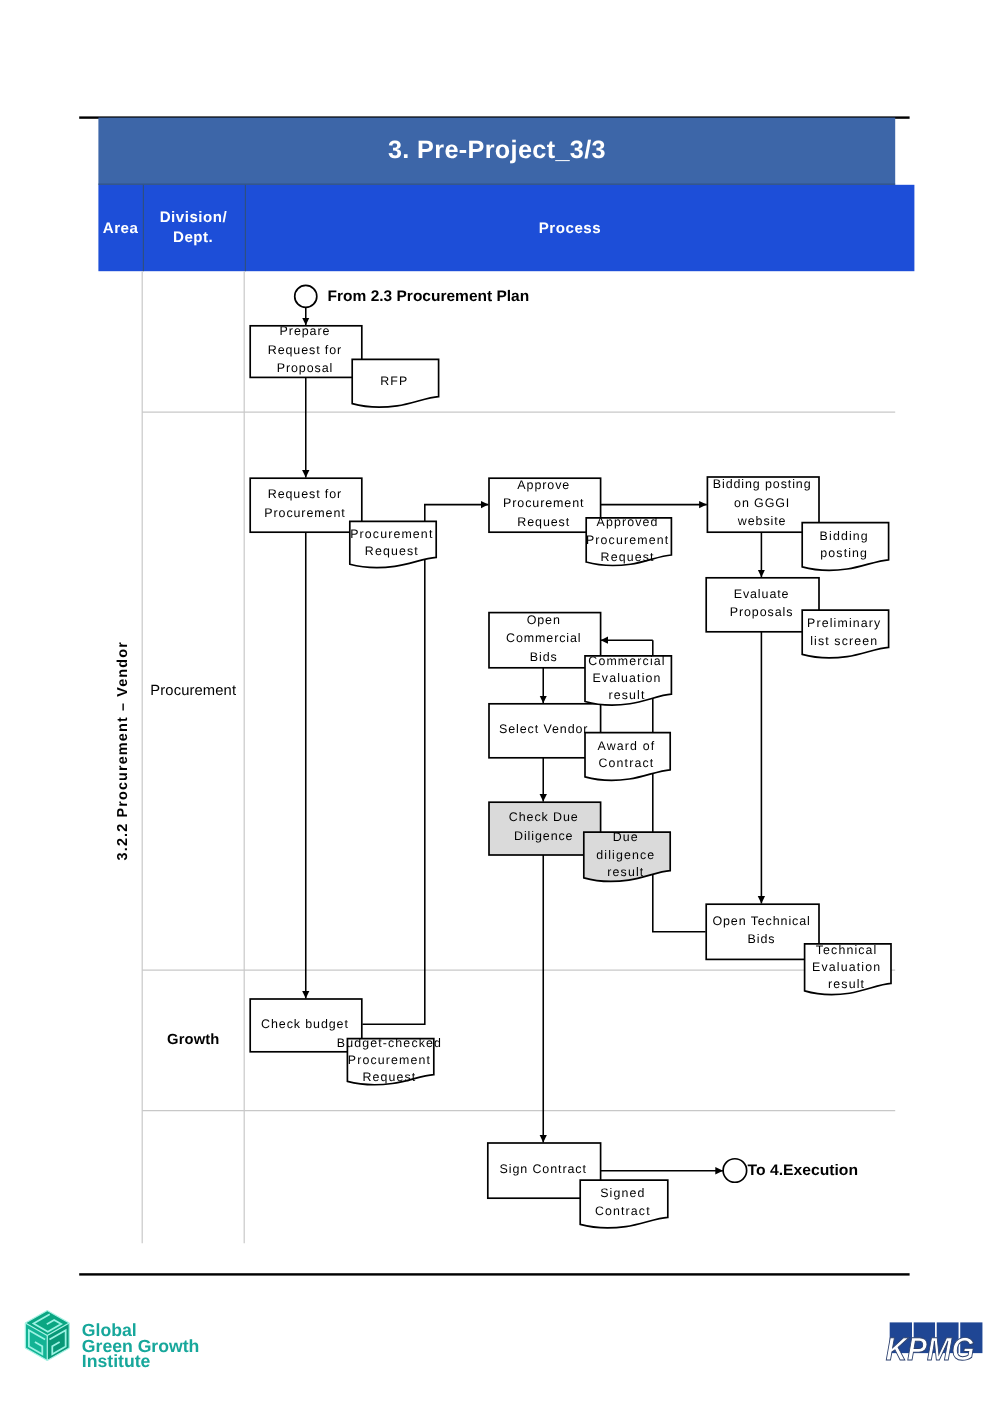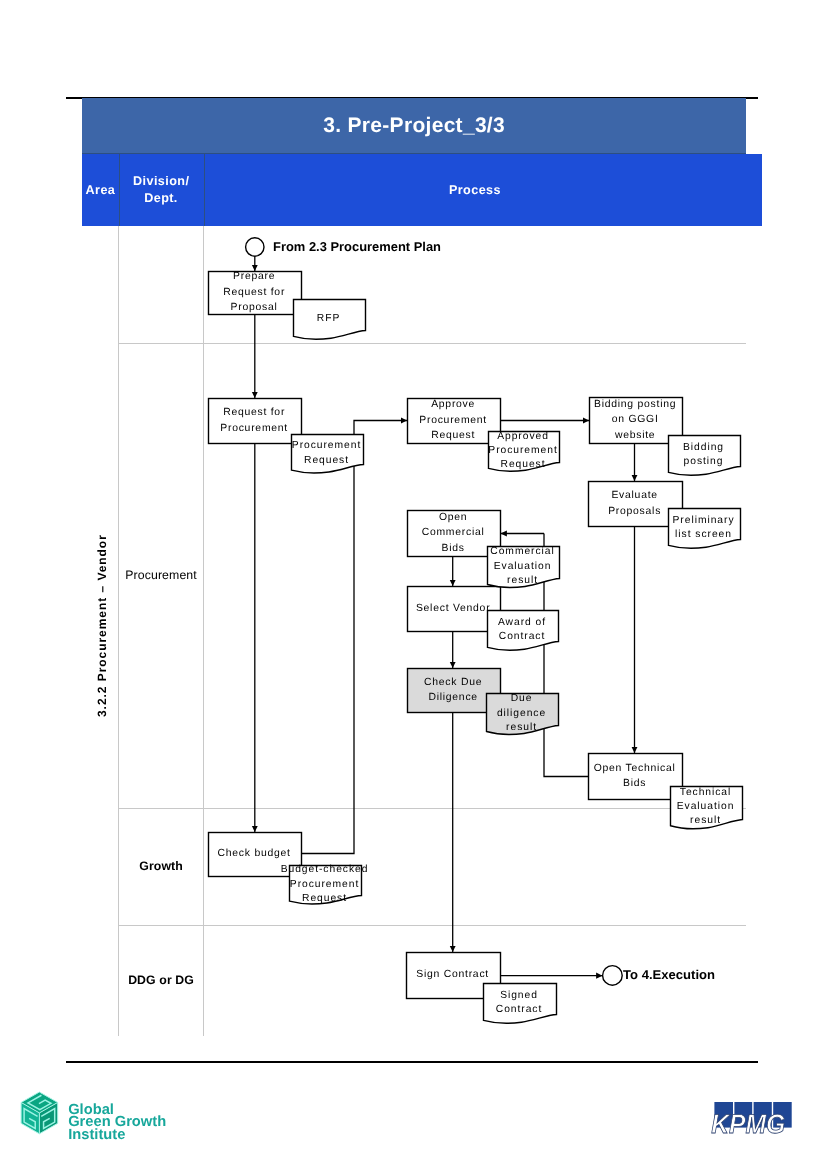--- a/index.html
+++ b/index.html
@@ -44,21 +44,20 @@
     <div class="head-cell" style="left:121.5px;width:542.5px;">Process</div>
     <div class="headsep" style="left:36.5px;"></div>
     <div class="headsep" style="left:121.5px;"></div>
   </div>
   <div class="abs" style="left:82px;top:153px;width:664px;height:1px;background:#2d4f81;"></div>
 
   <div id="arealabel" style="left:95px;top:717px;">3.2.2 Procurement – Vendor</div>
 
   <div class="rowlabel" style="left:118px;top:343px;width:86px;height:465px;">Procurement</div>
   <div class="rowlabel" style="left:118px;top:808px;width:86px;height:117px;font-weight:bold;">Growth</div>
-  <div class="rowlabel" style="left:118px;top:925px;width:86px;height:111px;font-weight:bold;">DDG or DG</div>
 
   <svg id="flow" viewBox="0 0 827 1169" xmlns="http://www.w3.org/2000/svg">
     <defs>
       <marker id="ah" markerWidth="8" markerHeight="8" refX="6.4" refY="3.5" orient="auto" markerUnits="userSpaceOnUse">
         <path d="M0,0.4 L6.4,3.5 L0,6.6 Z" fill="#000"></path>
       </marker>
     </defs>
     <g id="grid">
         <line x1="118.5" y1="226" x2="118.5" y2="1036" stroke="#c8c8c8" stroke-width="1"></line>
         <line x1="203.5" y1="226" x2="203.5" y2="1036" stroke="#c8c8c8" stroke-width="1"></line>
@@ -183,21 +182,21 @@
           <line x1="3.099999999999998" y1="37.349999999999994" x2="21.4" y2="47.8" stroke="#a8f2e5" stroke-width="1"></line>
           <line x1="21.4" y1="47.8" x2="39.7" y2="37.349999999999994" stroke="#a8f2e5" stroke-width="1"></line>
         </g>
       <g fill="#17a79b" font-family="&quot;Liberation Sans&quot;, sans-serif" font-size="14.7">
         <text x="50.2" y="27.5">Global</text>
         <text x="50.2" y="40.3">Green Growth</text>
         <text x="50.2" y="53.1">Institute</text>
       </g>
     </svg>
   </div>
-  <div class="abs" id="kpmg-logo" style="left:709px;top:1098px;width:90px;height:42px;">
+  <div class="abs" id="kpmg-logo" style="left:736px;top:1098px;width:90px;height:42px;">
     <svg width="90" height="42" viewBox="0 0 90 42" xmlns="http://www.w3.org/2000/svg">
       <g fill="#1f4694">
         <rect x="5.4" y="4" width="18.6" height="25.6"></rect>
         <rect x="25.4" y="4" width="17.8" height="25.6"></rect>
         <rect x="44.6" y="4" width="18.2" height="25.6"></rect>
         <rect x="64.2" y="4" width="18.5" height="25.6"></rect>
       </g>
       <text x="2.2" y="35" font-family="&quot;Liberation Sans&quot;, sans-serif" font-size="27" font-weight="bold" font-style="italic" fill="#ffffff" stroke="#2a3f6d" stroke-width="0.8" textLength="74" lengthAdjust="spacingAndGlyphs">KPMG</text>
     </svg>
   </div>

